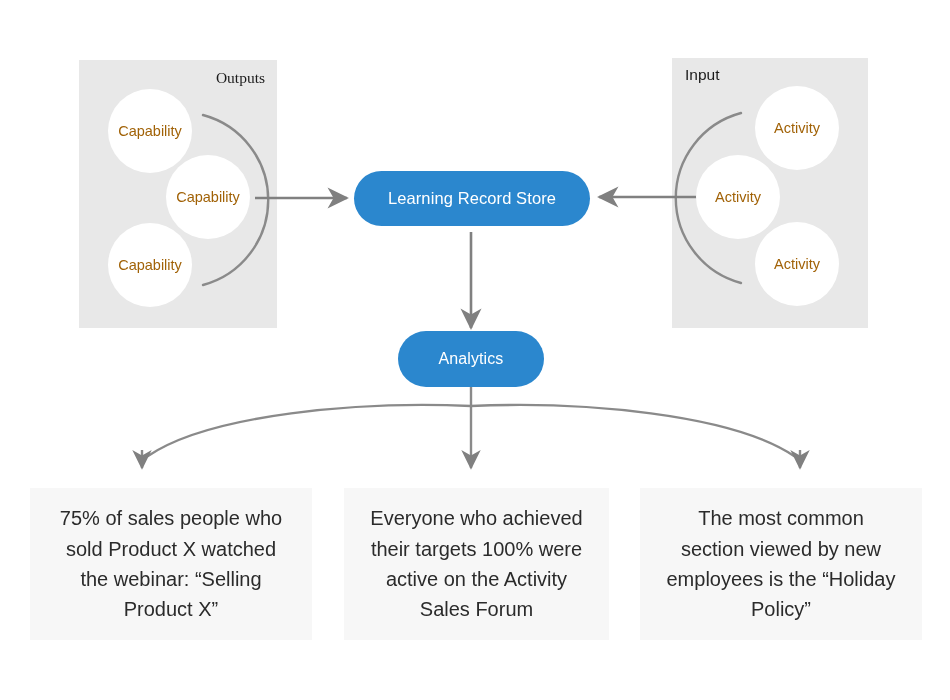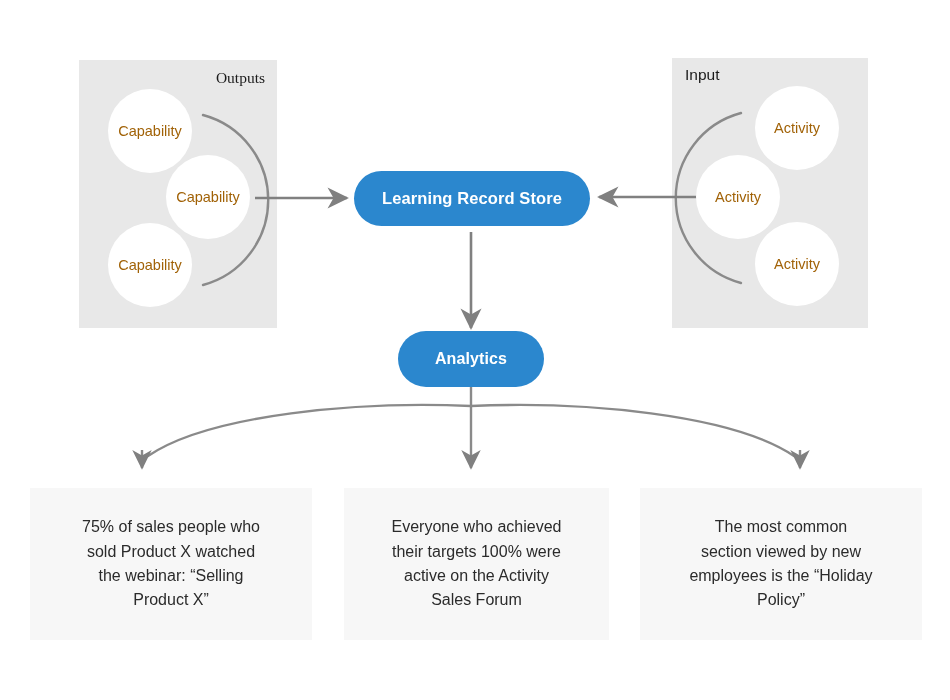--- a/index.html
+++ b/index.html
@@ -87,21 +87,21 @@
   #bubble-activity-3 { left: 755px; top: 222px; }
 
   
   .pill {
     position: absolute;
     background: #2b87ce;
     color: #ffffff;
     display: flex;
     align-items: center;
     justify-content: center;
-    font-weight: bold;
+    font-weight: normal;
     border-radius: 999px;
     letter-spacing: 0.1px;
   }
   #pill-lrs {
     left: 354px;
     top: 171px;
     width: 236px;
     height: 55px;
     font-size: 16.5px;
   }
@@ -120,21 +120,21 @@
     height: 152px;
     background: #f7f7f7;
     display: flex;
     align-items: center;
     justify-content: center;
     text-align: center;
     padding: 0 14px;
     box-sizing: border-box;
   }
   .insight-text {
-    font-size: 16px;
+    font-size: 20px;
     line-height: 1.52;
     color: #2b2b2b;
   }
   #insight-box-1 { left: 30px;  width: 282px; }
   #insight-box-2 { left: 344px; width: 265px; }
   #insight-box-3 { left: 640px; width: 282px; }
 </style>
 </head>
 <body>
 

